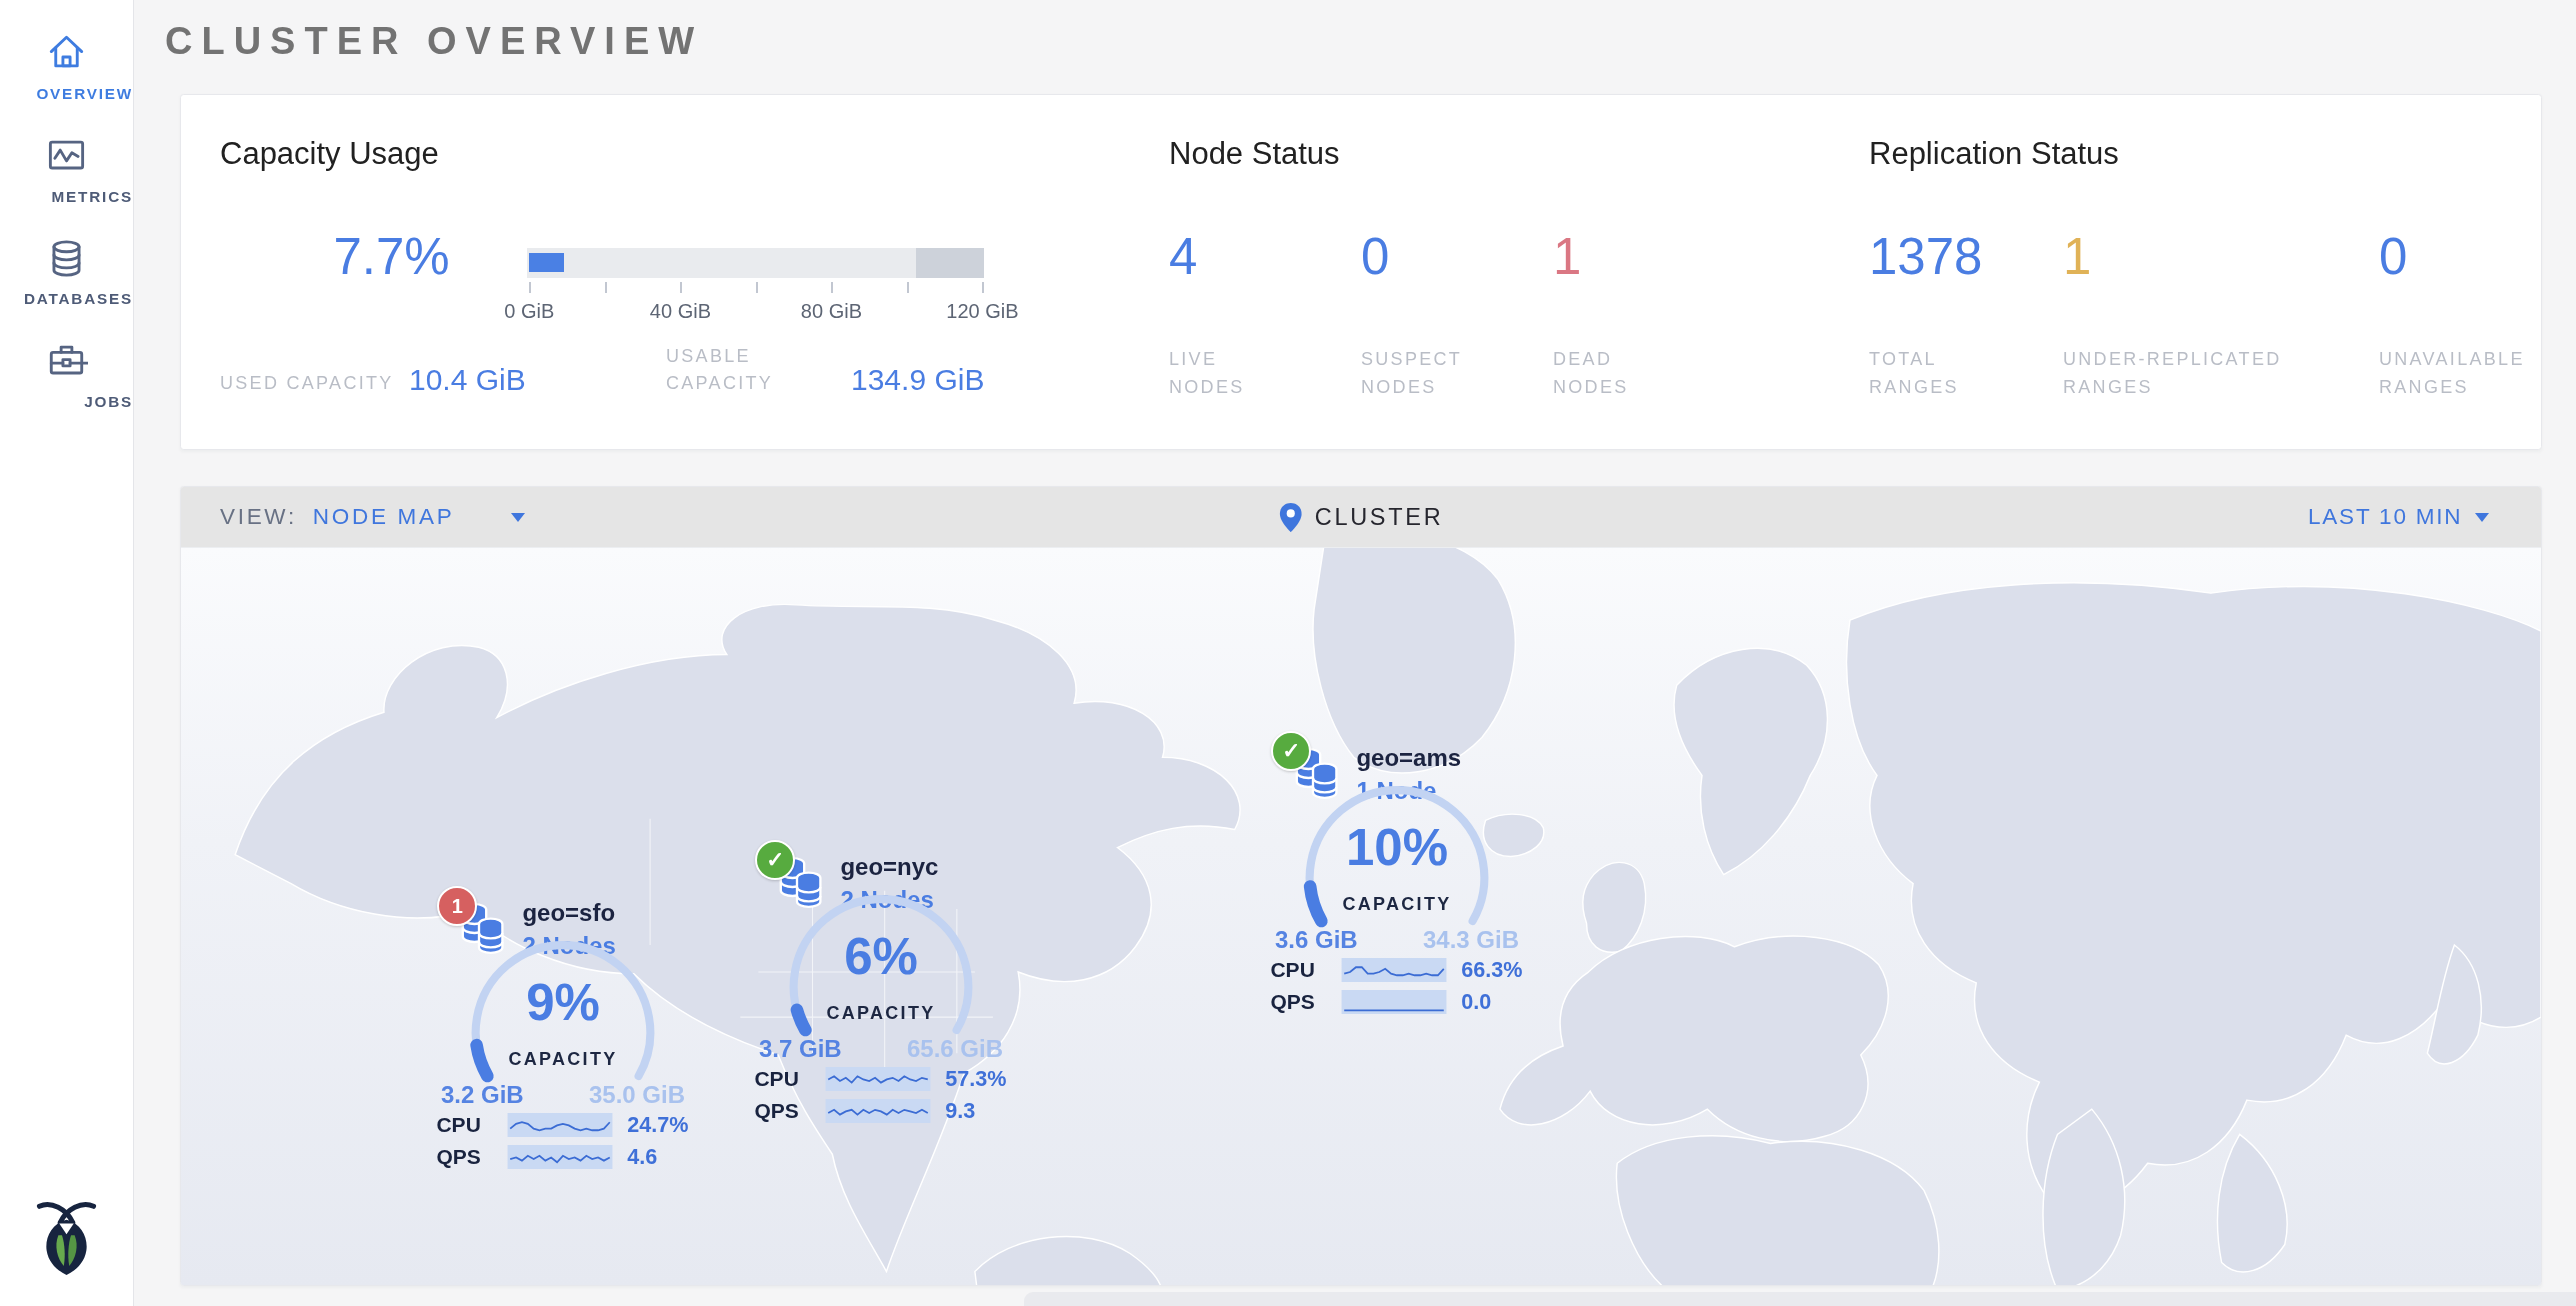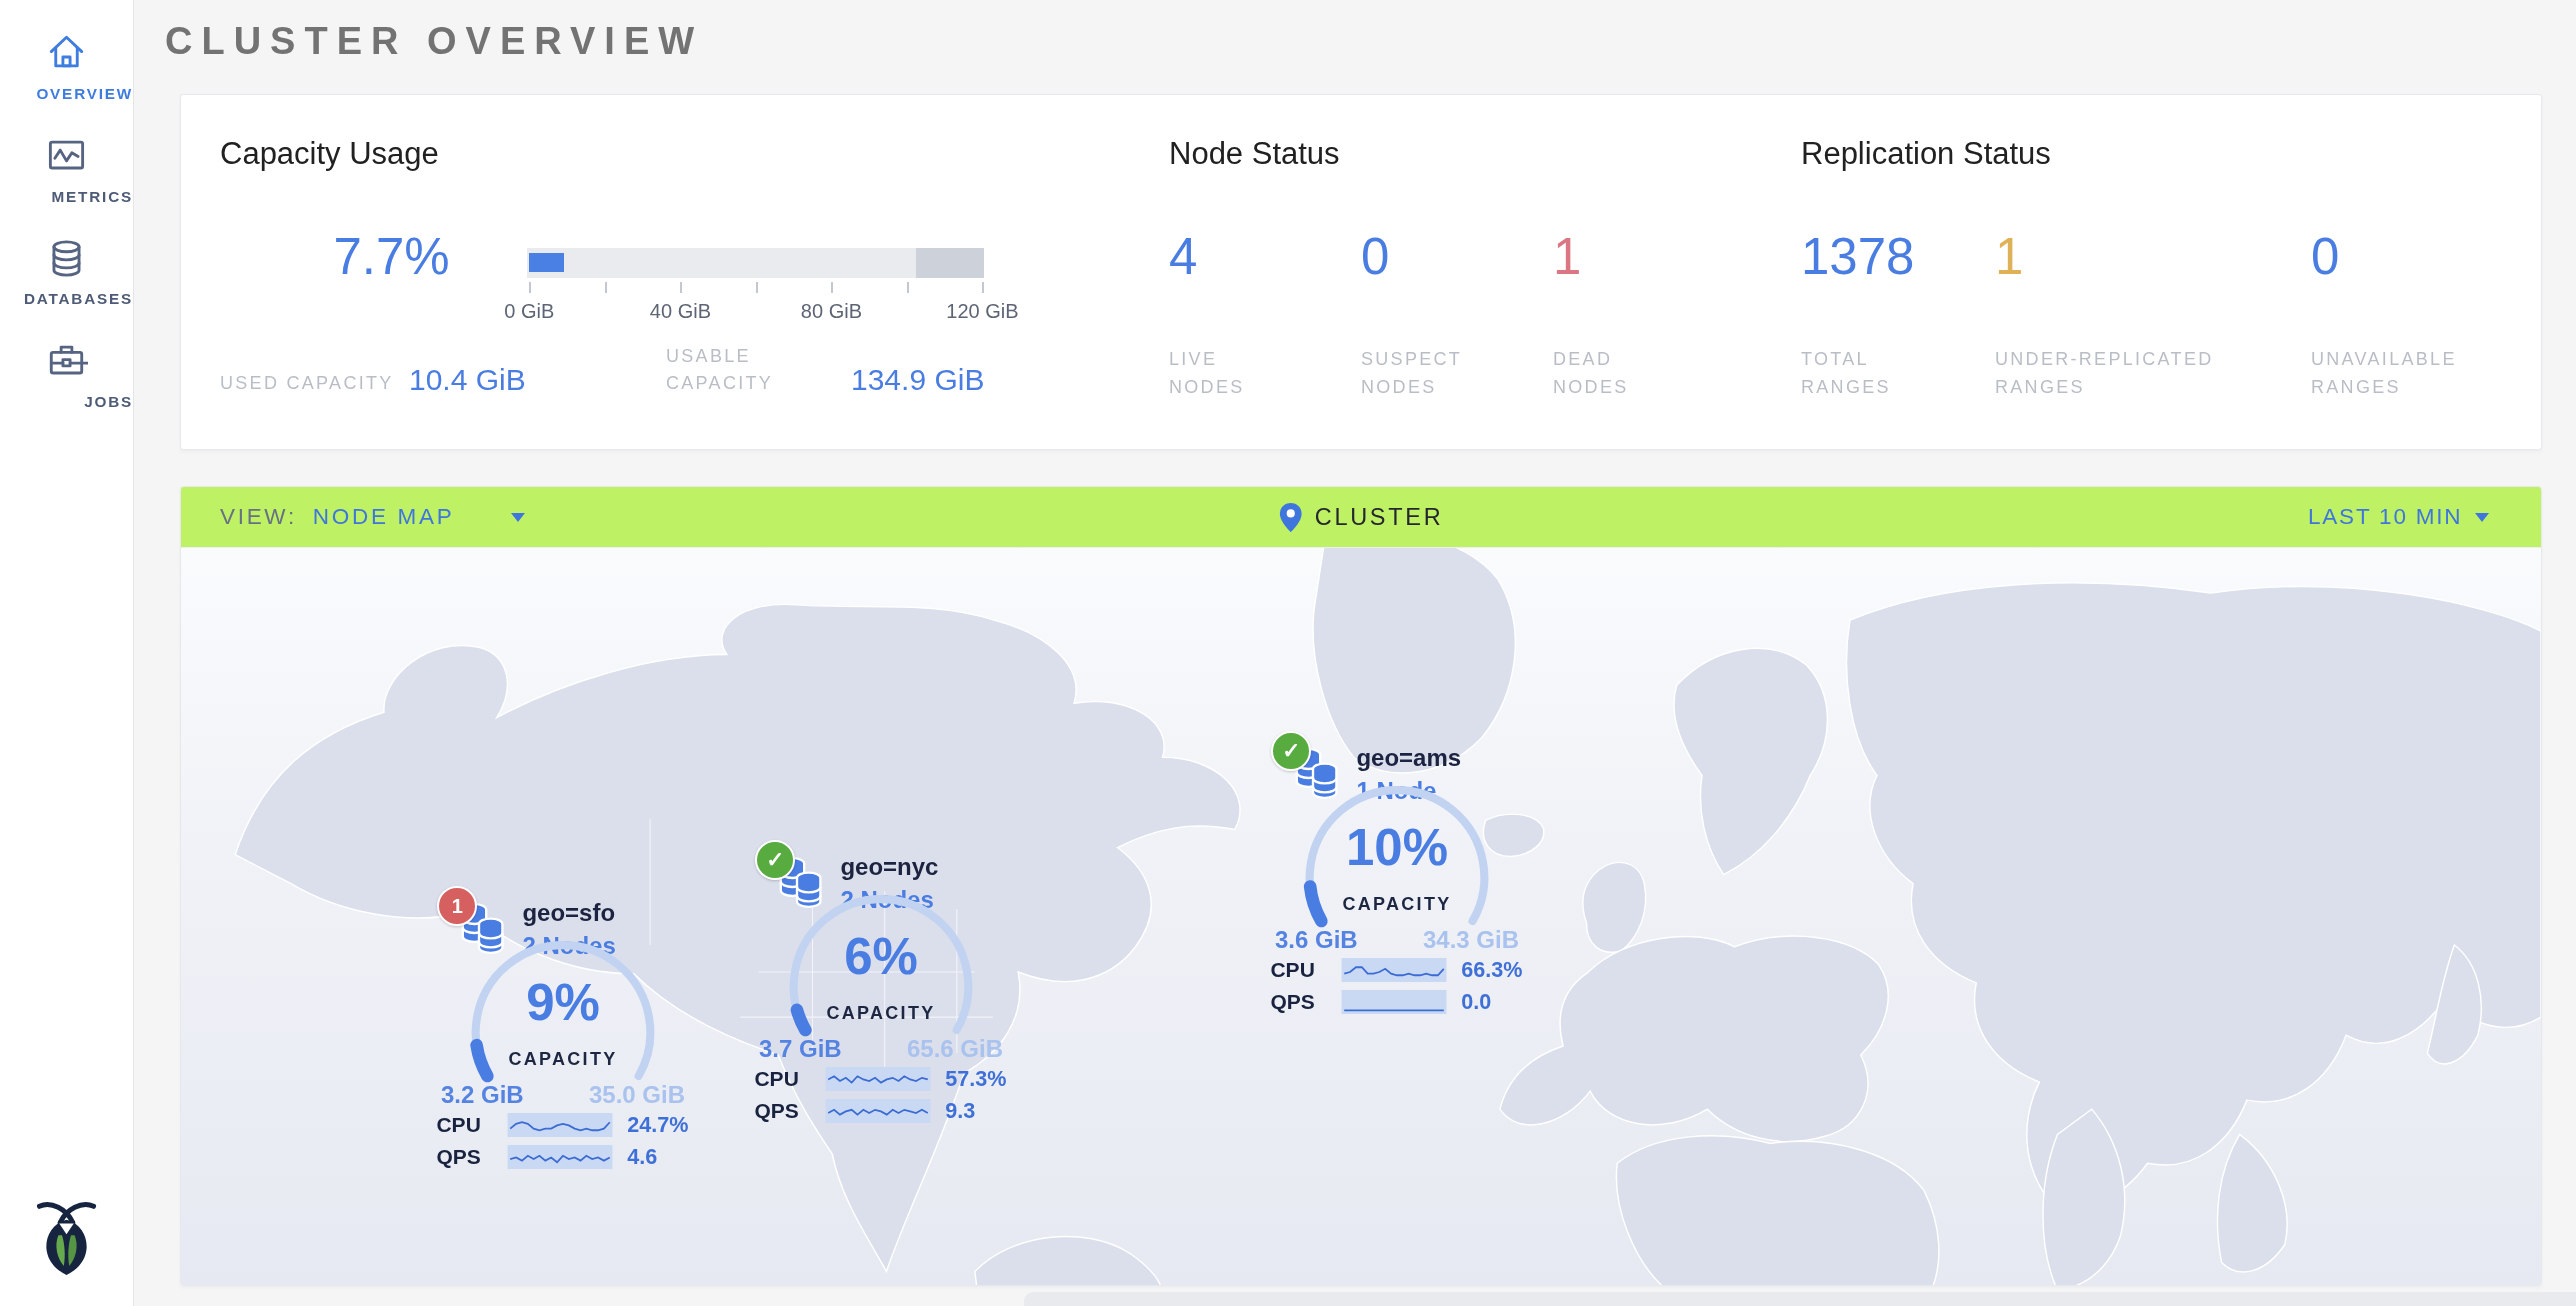--- a/index.html
+++ b/index.html
@@ -24,21 +24,21 @@
 
   .panel{position:absolute;left:47px;width:2360px;background:#fff;border:0.9px solid #e7e8ec;
     border-radius:3.6px;box-shadow:0 1.8px 3.6px rgba(30,40,60,.04);}
   .panel.cards{top:94px;height:354px;}
   .panel.mapbox{top:486px;height:798px;overflow:hidden;}
 
   .section{position:absolute;top:41px;}
   .sec-title{font-size:31px;font-weight:500;color:#212121;}
   .sec-capacity{left:39px;}
   .sec-nodes{left:988px;}
-  .sec-repl{left:1620px;}
+  .sec-repl{left:1688px;}
 
   .values-row{margin-top:60px;display:flex;}
   .bignum{font-size:51px;line-height:49px;font-weight:400;color:#4a7de2;}
   .stat-col .stat-label{margin-top:65px;}
   .stat-label{font-size:18px;letter-spacing:2.3px;color:#b9bdc6;line-height:1.55;font-weight:400;}
 
   
   .cap-row{margin-top:60px;display:flex;justify-content:flex-end;}
   .cap-pct{font-size:51px;line-height:49px;color:#4a7de2;width:194px;}
   .bar-wrap{margin-top:16px;}
@@ -50,21 +50,21 @@
   .tick-label{position:absolute;top:21.6px;transform:translateX(-50%);font-size:20px;color:#5d6574;white-space:nowrap;}
   .cap-stats{display:flex;align-items:flex-end;margin-top:21.6px;}
   .cap-stats .stat-label{margin-top:0;}
   .cap-val{font-size:30px;color:#4a7de2;padding-bottom:1.8px;}
   .w210{width:189px;} .w285{width:257px;} .w205{width:185px;}
   .col-nodes{width:192px;} .col-r1{width:194px;} .col-r2{width:316px;} .col-r3{width:198px;}
   .stats-flex{display:flex;}
 
   
   .map-toolbar{position:relative;height:60px;display:flex;align-items:center;
-    padding:0 52px 0 39px;border-bottom:0.9px solid #eceef1;background:#bef264;z-index:8;}
+    padding:0 52px 0 39px;border-bottom:0.9px solid #eceef1;background:#e5e5e5;z-index:8;}
   .tb-view-label{font-size:22.5px;letter-spacing:2.7px;color:#687184;}
   .tb-view-value{margin-left:16px;font-size:22.5px;letter-spacing:2.7px;color:#3f76dd;cursor:pointer;display:flex;align-items:center;gap:44px;}
   .caret{margin-left:12.6px;width:0;height:0;border-left:7.2px solid transparent;
     border-right:7.2px solid transparent;border-top:9px solid #3f76dd;display:inline-block;}
   .tb-center{position:absolute;left:0;right:0;display:flex;justify-content:center;align-items:center;pointer-events:none;}
   .tb-scope{margin-left:12.6px;font-size:23.5px;letter-spacing:2.7px;color:#26262e;font-weight:500;}
   .tb-range{margin-left:auto;font-size:22.5px;letter-spacing:1.8px;color:#3f76dd;cursor:pointer;display:flex;align-items:center;}
 
   
   .map-area{position:relative;width:2360px;height:738px;

